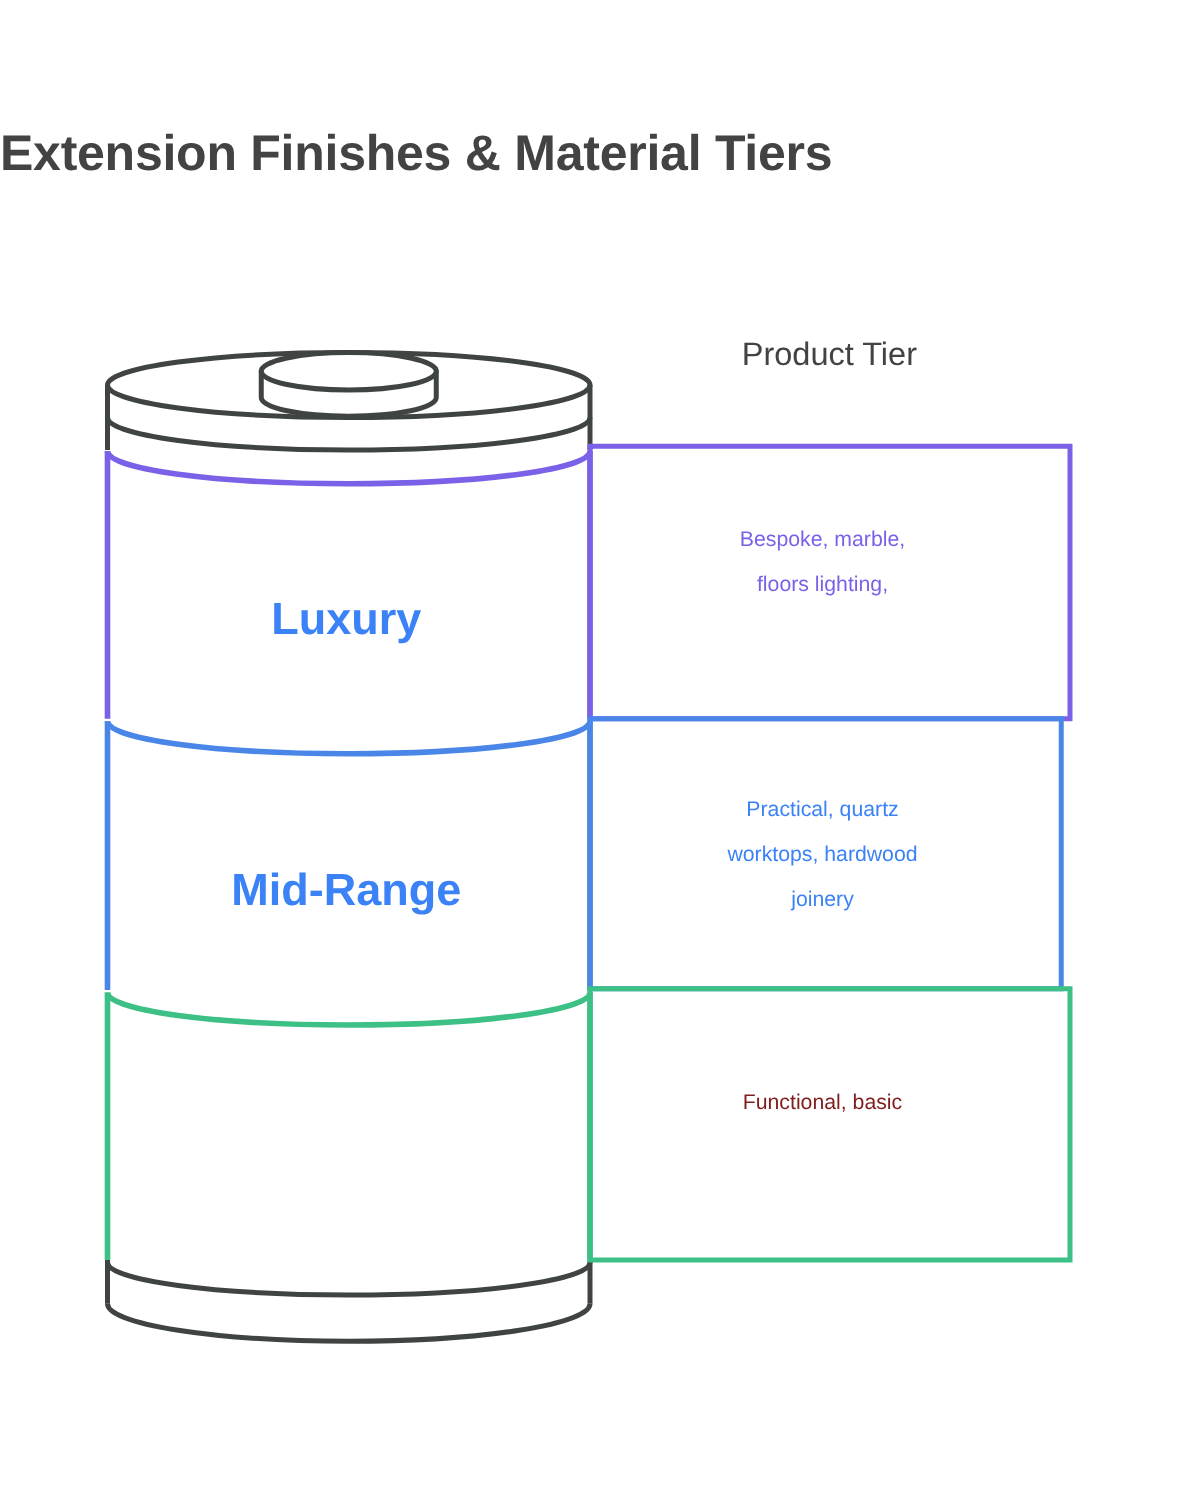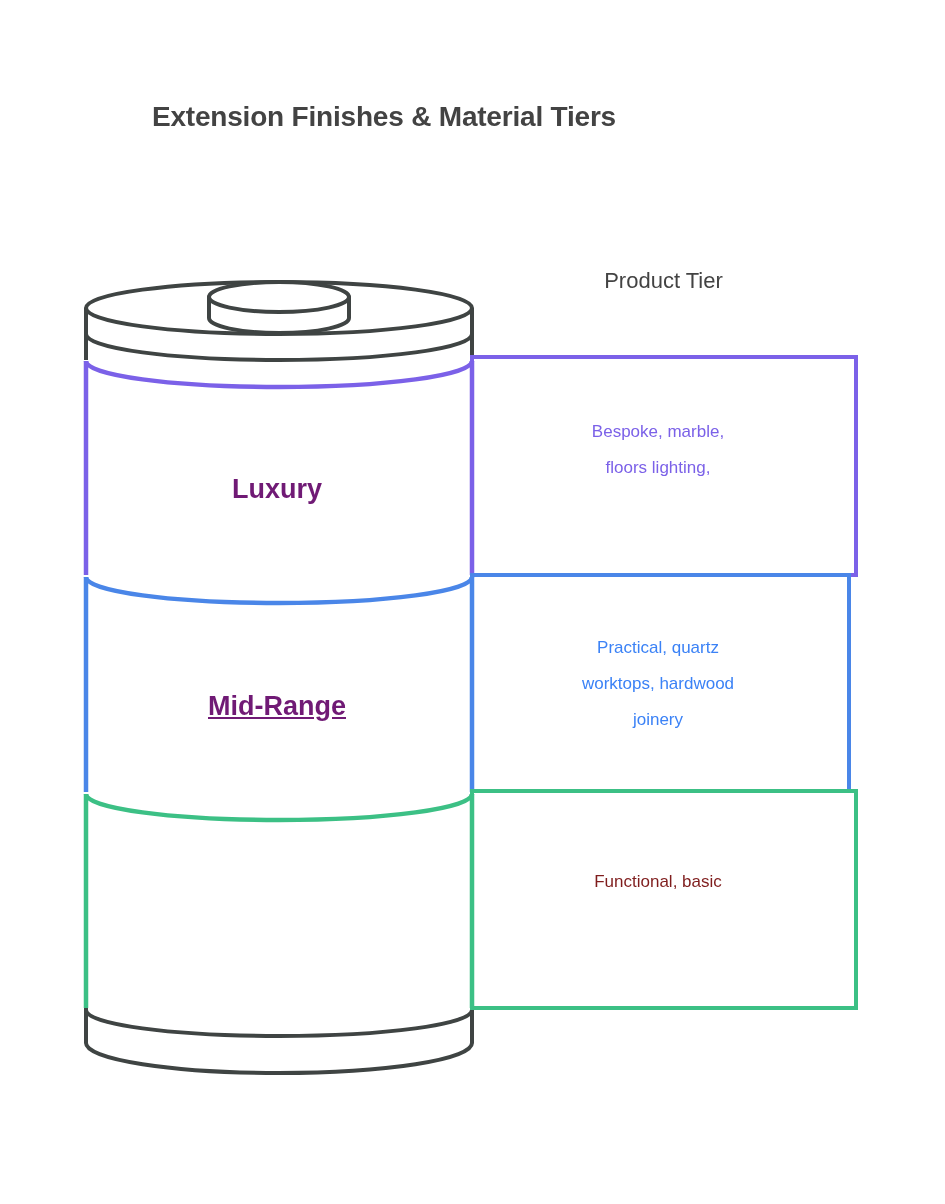--- a/index.html
+++ b/index.html
@@ -18,51 +18,50 @@
     position: absolute;
     left: 0; top: 0;
     width: 945px;
     height: 1204px;
   }
   .title {
     position: absolute;
     left: 0;
     top: 101px;
     width: 768px;
-    text-align: center;
-    font-size: 28px;
+    font-size: 40px;
     font-weight: bold;
     color: #434343;
     letter-spacing: -0.2px;
   }
   .col-header {
     position: absolute;
     left: 470px;
     top: 268px;
     width: 387px;
     text-align: center;
-    font-size: 22px;
+    font-size: 26px;
     font-weight: normal;
     color: #434343;
   }
   svg.diagram {
     position: absolute;
     left: 0;
     top: 0;
     width: 945px;
     height: 1204px;
     overflow: visible;
   }
   .tier-label {
     position: absolute;
     width: 388px;
     text-align: center;
-    font-size: 27px;
+    font-size: 36px;
     font-weight: bold;
-    color: #701a75;
+    color: #3b82f6;
     left: 83px;
   }
   .desc {
     position: absolute;
     width: 360px;
     left: 478px;
     text-align: center;
     font-size: 17px;
     line-height: 36px;
     font-weight: normal;
@@ -119,21 +118,21 @@
       <path d="M 86 1010 A 193 26 0 0 0 472 1010" fill="none" stroke="#3F4443" stroke-width="4"></path>
       <path d="M 86 1043 A 193 30 0 0 0 472 1043" fill="none" stroke="#3F4443" stroke-width="4"></path>
     </g>
 
     <rect x="472" y="357" width="384" height="218" fill="none" stroke="#7B61E8" stroke-width="4"></rect>
     <rect x="472" y="575" width="377" height="216" fill="none" stroke="#4A86E8" stroke-width="4"></rect>
     <rect x="472" y="791" width="384" height="217" fill="none" stroke="#3CC085" stroke-width="4"></rect>
   </svg>
 
   <div class="tier-label" style="top:474px;">Luxury</div>
-  <div class="tier-label" style="top:691px;text-decoration:underline;">Mid-Range</div>
+  <div class="tier-label" style="top:691px;">Mid-Range</div>
 
   <div class="desc desc-luxury" style="top:414px;">
     <div>Bespoke, marble,</div>
     <div>floors lighting,</div>
   </div>
 
   <div class="desc desc-mid" style="top:630px;">
     <div>Practical, quartz</div>
     <div>worktops, hardwood</div>
     <div>joinery</div>

